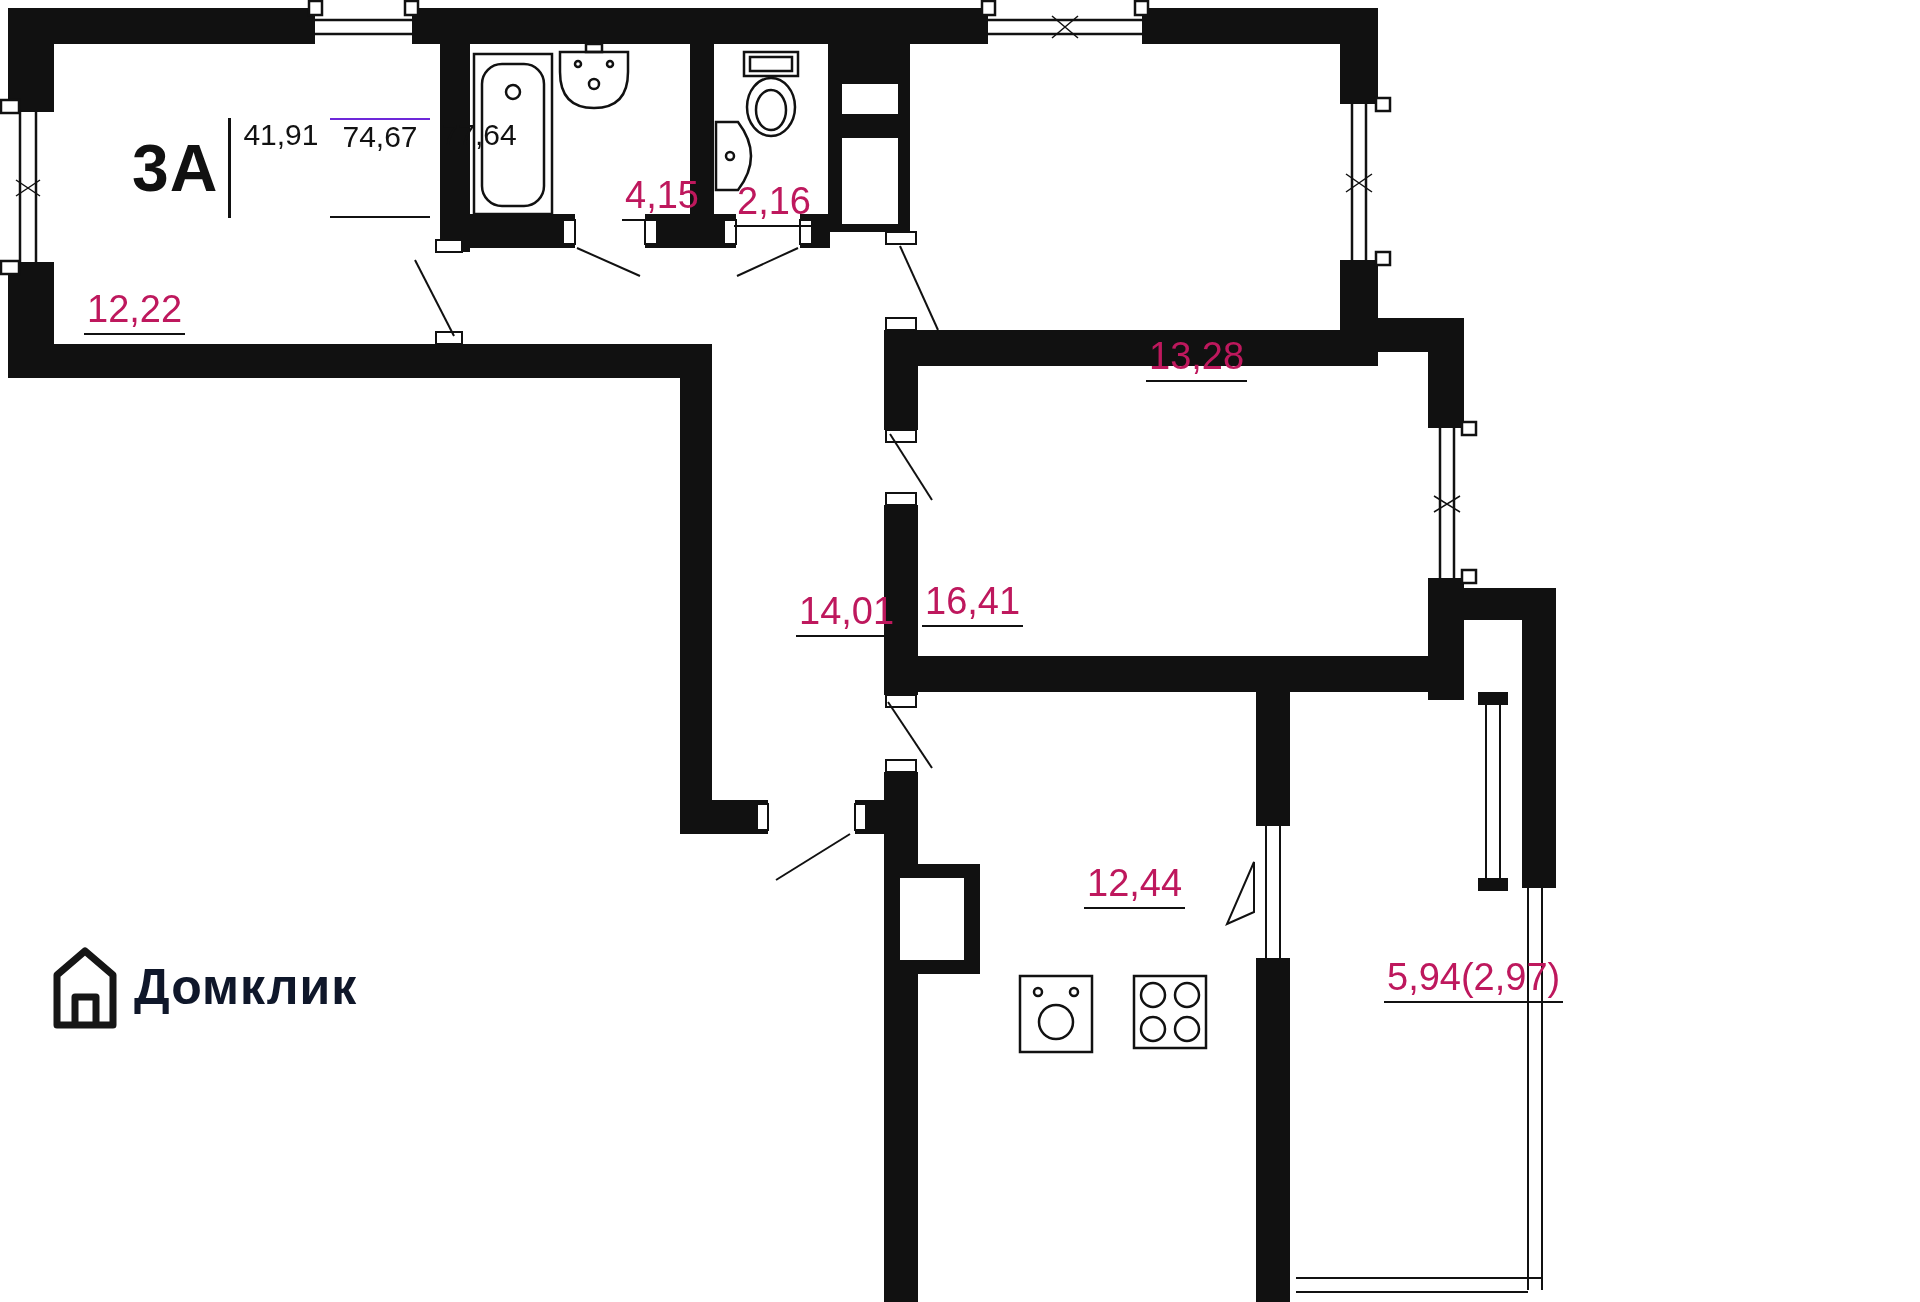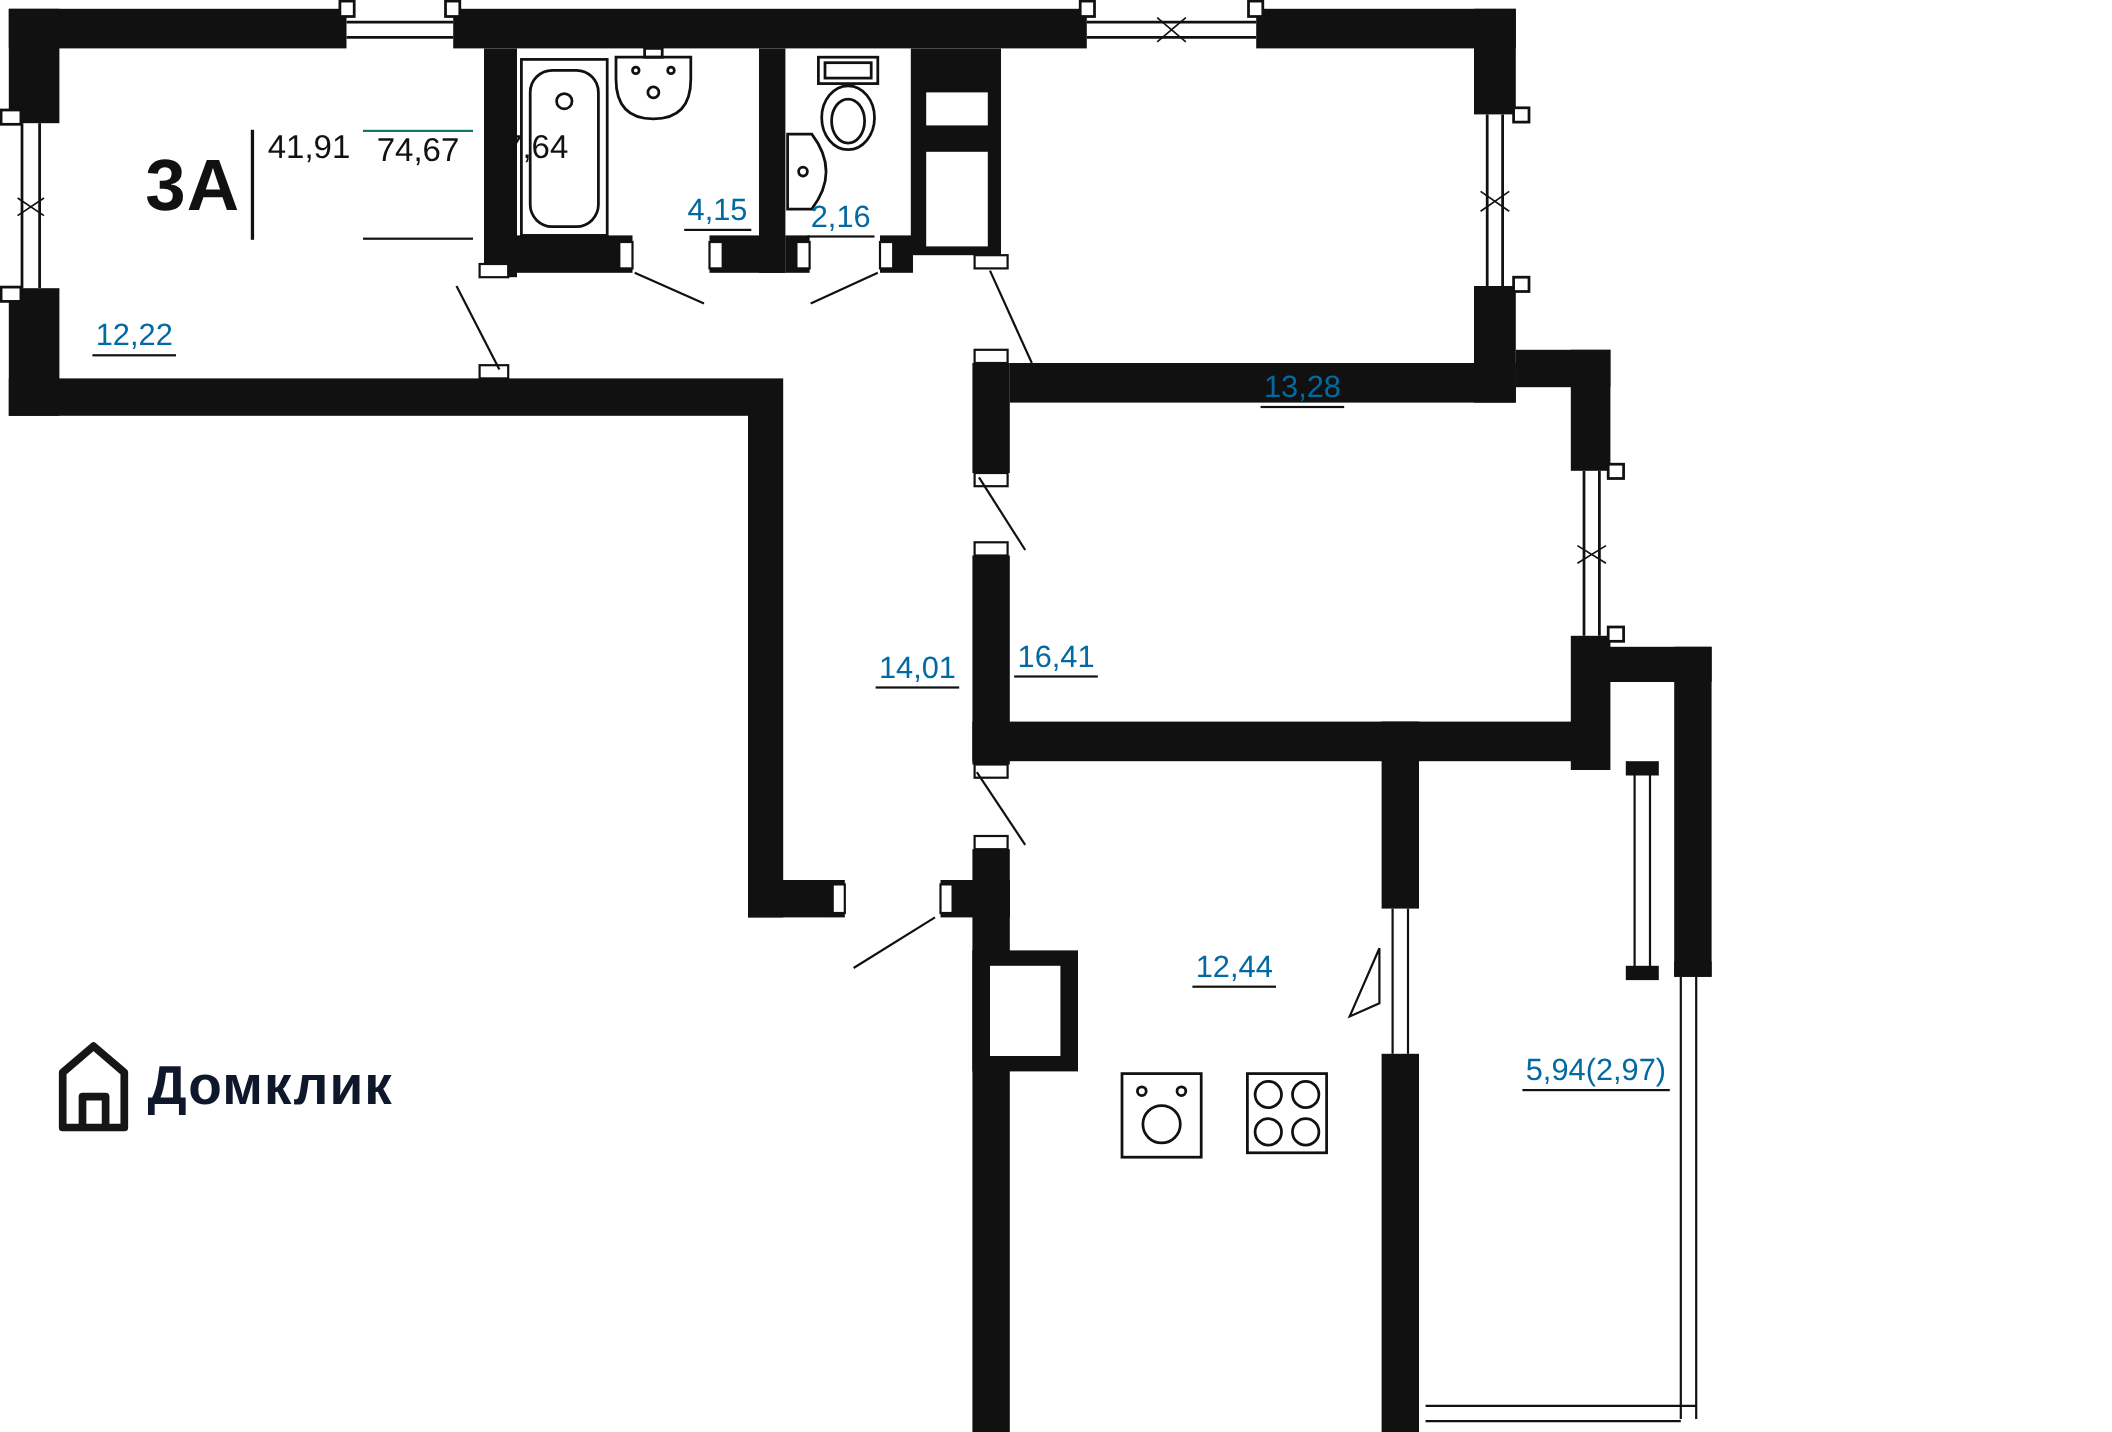--- a/index.html
+++ b/index.html
@@ -2,29 +2,29 @@
 <html><head>
 <meta charset="utf-8">
 <style>
   * { margin:0; padding:0; box-sizing:border-box; }
   html,body { background:#ffffff; }
   body { font-family:"Liberation Sans", sans-serif; color:#111; }
   #stage { position:relative; width:1920px; height:1302px; background:#ffffff; overflow:hidden; }
   .plan-svg { position:absolute; left:0; top:0; }
 
   .room-label {
-    position:absolute; font-size:28px; line-height:1.05; color:#0369a1;
+    position:absolute; font-size:38px; line-height:1.05; color:#be185d;
     border-bottom:2px solid #111; padding:0 3px 3px; white-space:nowrap;
   }
 
   .title-block { position:absolute; left:132px; top:118px; display:flex; align-items:stretch; }
   .unit-code { font-size:66px; font-weight:600; line-height:100px; padding-right:10px; letter-spacing:1px; }
   .areas { display:flex; flex-direction:row; justify-content:center; border-left:3px solid #111; }
   .area { font-size:30px; line-height:1.0; padding:2px 12px 4px; }
-  .area.mid { border-top:2px solid #0f766e; border-bottom:2px solid #111; }
+  .area.mid { border-top:2px solid #6d28d9; border-bottom:2px solid #111; }
 
   .logo { position:absolute; left:52px; top:944px; display:flex; align-items:center; gap:16px; }
   .logo-text { font-size:50px; font-weight:700; letter-spacing:1px; color:#0f172a; padding-bottom:4px; }
 </style>
 </head>
 <body>
 
 <div id="stage">
 
   <svg class="plan-svg" width="1920" height="1302" viewBox="0 0 1920 1302" xmlns="http://www.w3.org/2000/svg">

